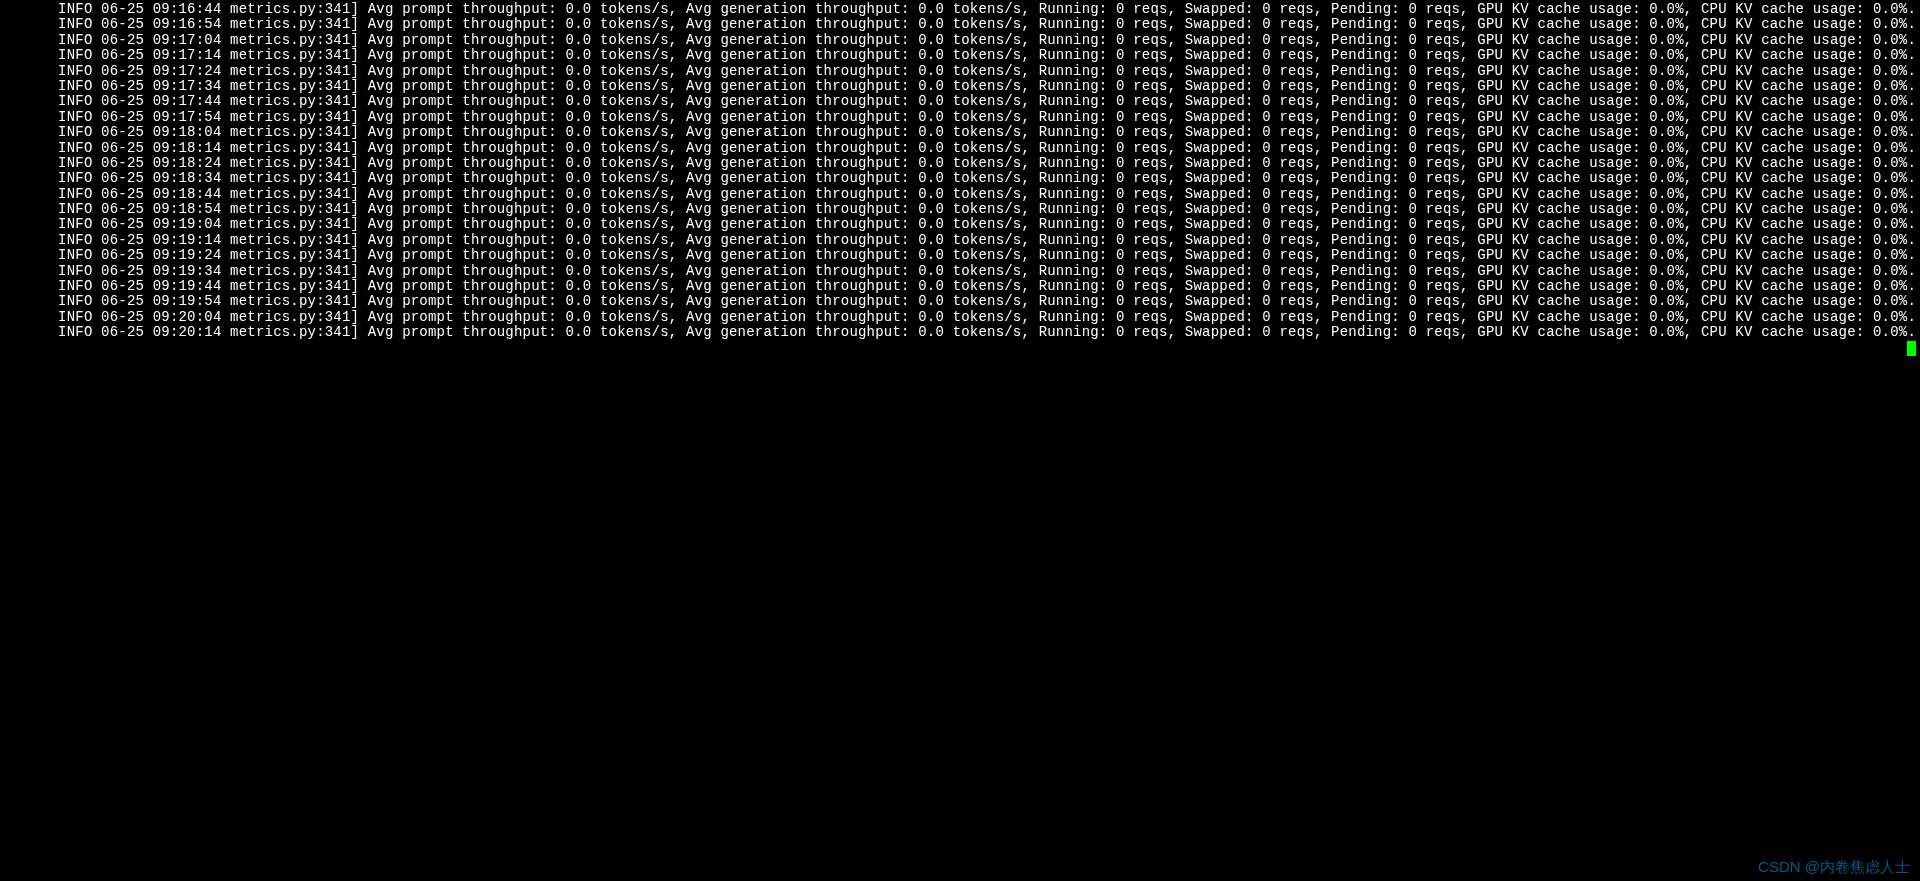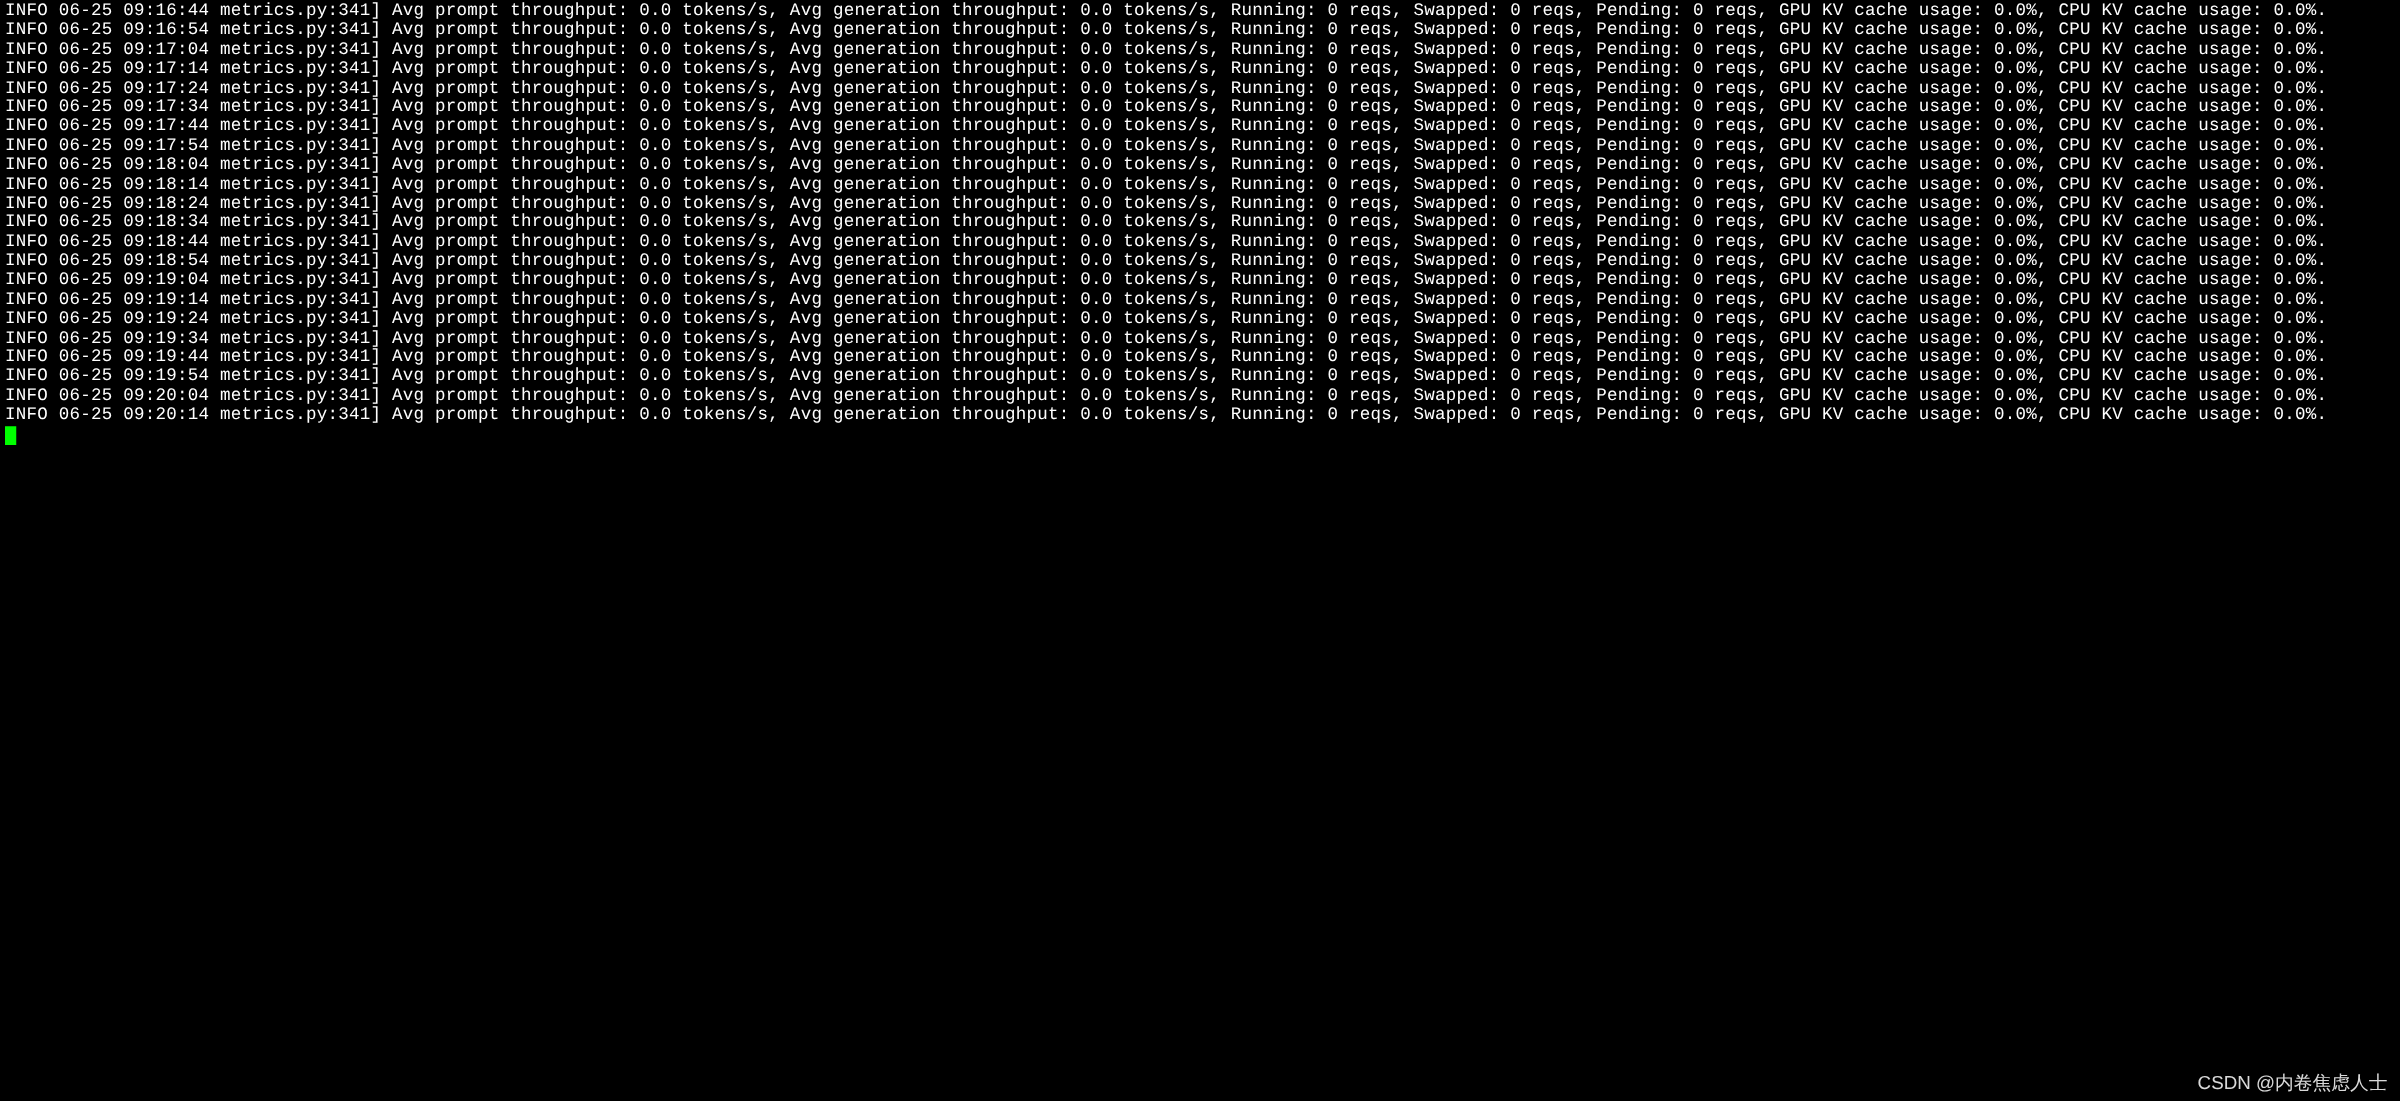--- a/index.html
+++ b/index.html
@@ -16,36 +16,37 @@
       width: 1920px;
       height: 881px;
       overflow: hidden;
       position: relative;
       padding: 2px 4px;
     }
     .terminal-output {
       white-space: pre-wrap;
       word-break: break-all;
       letter-spacing: 0.2px;
+      text-align: right;
     }
     .log-line {
       display: block;
     }
     .cursor-block {
       display: inline-block;
       width: 9px;
       height: 15px;
       background-color: #00ff00;
       vertical-align: bottom;
     }
     .watermark {
       position: absolute;
       bottom: 6px;
       right: 10px;
-      color: #ffffff;
+      color: #0369a1;
       font-family: Arial, sans-serif;
       font-size: 15px;
       opacity: 0.85;
       pointer-events: none;
     }
   </style>
 </head>
 <body>
 
 <div class="terminal-output" id="terminal"><span class="log-line">INFO 06-25 09:16:44 metrics.py:341] Avg prompt throughput: 0.0 tokens/s, Avg generation throughput: 0.0 tokens/s, Running: 0 reqs, Swapped: 0 reqs, Pending: 0 reqs, GPU KV cache usage: 0.0%, CPU KV cache usage: 0.0%.</span><span class="log-line">INFO 06-25 09:16:54 metrics.py:341] Avg prompt throughput: 0.0 tokens/s, Avg generation throughput: 0.0 tokens/s, Running: 0 reqs, Swapped: 0 reqs, Pending: 0 reqs, GPU KV cache usage: 0.0%, CPU KV cache usage: 0.0%.</span><span class="log-line">INFO 06-25 09:17:04 metrics.py:341] Avg prompt throughput: 0.0 tokens/s, Avg generation throughput: 0.0 tokens/s, Running: 0 reqs, Swapped: 0 reqs, Pending: 0 reqs, GPU KV cache usage: 0.0%, CPU KV cache usage: 0.0%.</span><span class="log-line">INFO 06-25 09:17:14 metrics.py:341] Avg prompt throughput: 0.0 tokens/s, Avg generation throughput: 0.0 tokens/s, Running: 0 reqs, Swapped: 0 reqs, Pending: 0 reqs, GPU KV cache usage: 0.0%, CPU KV cache usage: 0.0%.</span><span class="log-line">INFO 06-25 09:17:24 metrics.py:341] Avg prompt throughput: 0.0 tokens/s, Avg generation throughput: 0.0 tokens/s, Running: 0 reqs, Swapped: 0 reqs, Pending: 0 reqs, GPU KV cache usage: 0.0%, CPU KV cache usage: 0.0%.</span><span class="log-line">INFO 06-25 09:17:34 metrics.py:341] Avg prompt throughput: 0.0 tokens/s, Avg generation throughput: 0.0 tokens/s, Running: 0 reqs, Swapped: 0 reqs, Pending: 0 reqs, GPU KV cache usage: 0.0%, CPU KV cache usage: 0.0%.</span><span class="log-line">INFO 06-25 09:17:44 metrics.py:341] Avg prompt throughput: 0.0 tokens/s, Avg generation throughput: 0.0 tokens/s, Running: 0 reqs, Swapped: 0 reqs, Pending: 0 reqs, GPU KV cache usage: 0.0%, CPU KV cache usage: 0.0%.</span><span class="log-line">INFO 06-25 09:17:54 metrics.py:341] Avg prompt throughput: 0.0 tokens/s, Avg generation throughput: 0.0 tokens/s, Running: 0 reqs, Swapped: 0 reqs, Pending: 0 reqs, GPU KV cache usage: 0.0%, CPU KV cache usage: 0.0%.</span><span class="log-line">INFO 06-25 09:18:04 metrics.py:341] Avg prompt throughput: 0.0 tokens/s, Avg generation throughput: 0.0 tokens/s, Running: 0 reqs, Swapped: 0 reqs, Pending: 0 reqs, GPU KV cache usage: 0.0%, CPU KV cache usage: 0.0%.</span><span class="log-line">INFO 06-25 09:18:14 metrics.py:341] Avg prompt throughput: 0.0 tokens/s, Avg generation throughput: 0.0 tokens/s, Running: 0 reqs, Swapped: 0 reqs, Pending: 0 reqs, GPU KV cache usage: 0.0%, CPU KV cache usage: 0.0%.</span><span class="log-line">INFO 06-25 09:18:24 metrics.py:341] Avg prompt throughput: 0.0 tokens/s, Avg generation throughput: 0.0 tokens/s, Running: 0 reqs, Swapped: 0 reqs, Pending: 0 reqs, GPU KV cache usage: 0.0%, CPU KV cache usage: 0.0%.</span><span class="log-line">INFO 06-25 09:18:34 metrics.py:341] Avg prompt throughput: 0.0 tokens/s, Avg generation throughput: 0.0 tokens/s, Running: 0 reqs, Swapped: 0 reqs, Pending: 0 reqs, GPU KV cache usage: 0.0%, CPU KV cache usage: 0.0%.</span><span class="log-line">INFO 06-25 09:18:44 metrics.py:341] Avg prompt throughput: 0.0 tokens/s, Avg generation throughput: 0.0 tokens/s, Running: 0 reqs, Swapped: 0 reqs, Pending: 0 reqs, GPU KV cache usage: 0.0%, CPU KV cache usage: 0.0%.</span><span class="log-line">INFO 06-25 09:18:54 metrics.py:341] Avg prompt throughput: 0.0 tokens/s, Avg generation throughput: 0.0 tokens/s, Running: 0 reqs, Swapped: 0 reqs, Pending: 0 reqs, GPU KV cache usage: 0.0%, CPU KV cache usage: 0.0%.</span><span class="log-line">INFO 06-25 09:19:04 metrics.py:341] Avg prompt throughput: 0.0 tokens/s, Avg generation throughput: 0.0 tokens/s, Running: 0 reqs, Swapped: 0 reqs, Pending: 0 reqs, GPU KV cache usage: 0.0%, CPU KV cache usage: 0.0%.</span><span class="log-line">INFO 06-25 09:19:14 metrics.py:341] Avg prompt throughput: 0.0 tokens/s, Avg generation throughput: 0.0 tokens/s, Running: 0 reqs, Swapped: 0 reqs, Pending: 0 reqs, GPU KV cache usage: 0.0%, CPU KV cache usage: 0.0%.</span><span class="log-line">INFO 06-25 09:19:24 metrics.py:341] Avg prompt throughput: 0.0 tokens/s, Avg generation throughput: 0.0 tokens/s, Running: 0 reqs, Swapped: 0 reqs, Pending: 0 reqs, GPU KV cache usage: 0.0%, CPU KV cache usage: 0.0%.</span><span class="log-line">INFO 06-25 09:19:34 metrics.py:341] Avg prompt throughput: 0.0 tokens/s, Avg generation throughput: 0.0 tokens/s, Running: 0 reqs, Swapped: 0 reqs, Pending: 0 reqs, GPU KV cache usage: 0.0%, CPU KV cache usage: 0.0%.</span><span class="log-line">INFO 06-25 09:19:44 metrics.py:341] Avg prompt throughput: 0.0 tokens/s, Avg generation throughput: 0.0 tokens/s, Running: 0 reqs, Swapped: 0 reqs, Pending: 0 reqs, GPU KV cache usage: 0.0%, CPU KV cache usage: 0.0%.</span><span class="log-line">INFO 06-25 09:19:54 metrics.py:341] Avg prompt throughput: 0.0 tokens/s, Avg generation throughput: 0.0 tokens/s, Running: 0 reqs, Swapped: 0 reqs, Pending: 0 reqs, GPU KV cache usage: 0.0%, CPU KV cache usage: 0.0%.</span><span class="log-line">INFO 06-25 09:20:04 metrics.py:341] Avg prompt throughput: 0.0 tokens/s, Avg generation throughput: 0.0 tokens/s, Running: 0 reqs, Swapped: 0 reqs, Pending: 0 reqs, GPU KV cache usage: 0.0%, CPU KV cache usage: 0.0%.</span><span class="log-line">INFO 06-25 09:20:14 metrics.py:341] Avg prompt throughput: 0.0 tokens/s, Avg generation throughput: 0.0 tokens/s, Running: 0 reqs, Swapped: 0 reqs, Pending: 0 reqs, GPU KV cache usage: 0.0%, CPU KV cache usage: 0.0%.</span><span class="cursor-block"></span></div>

